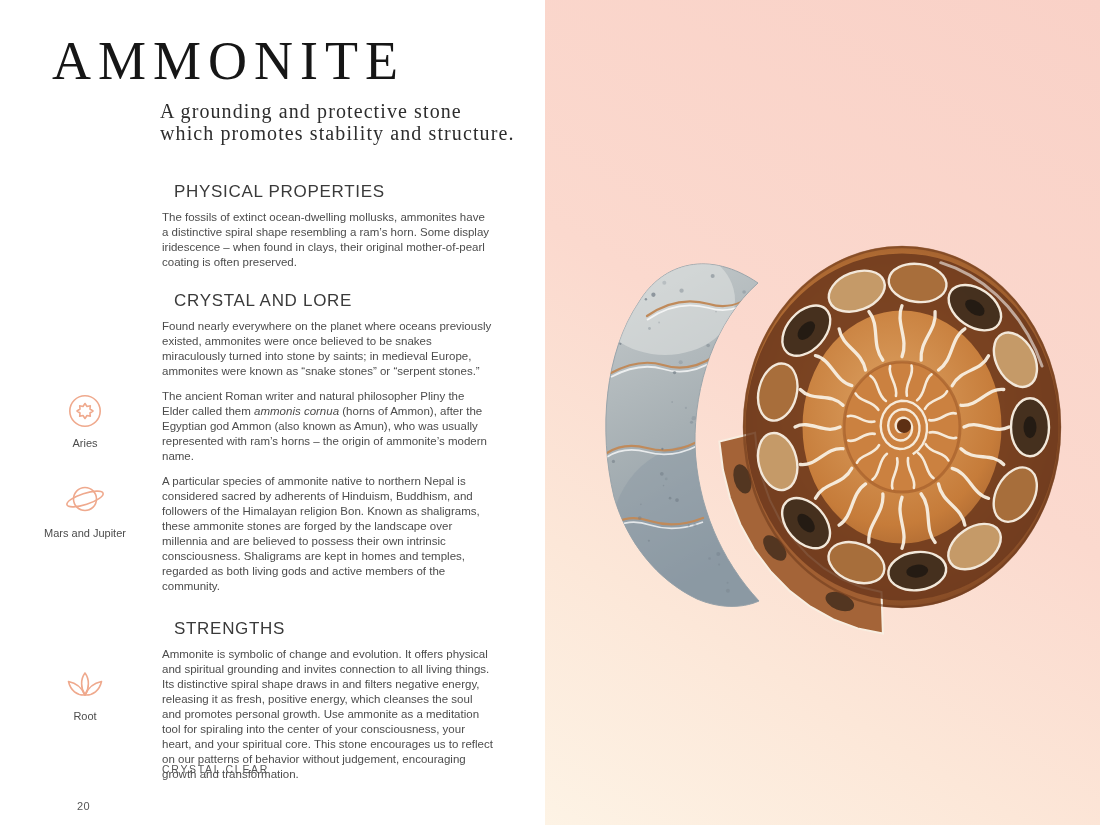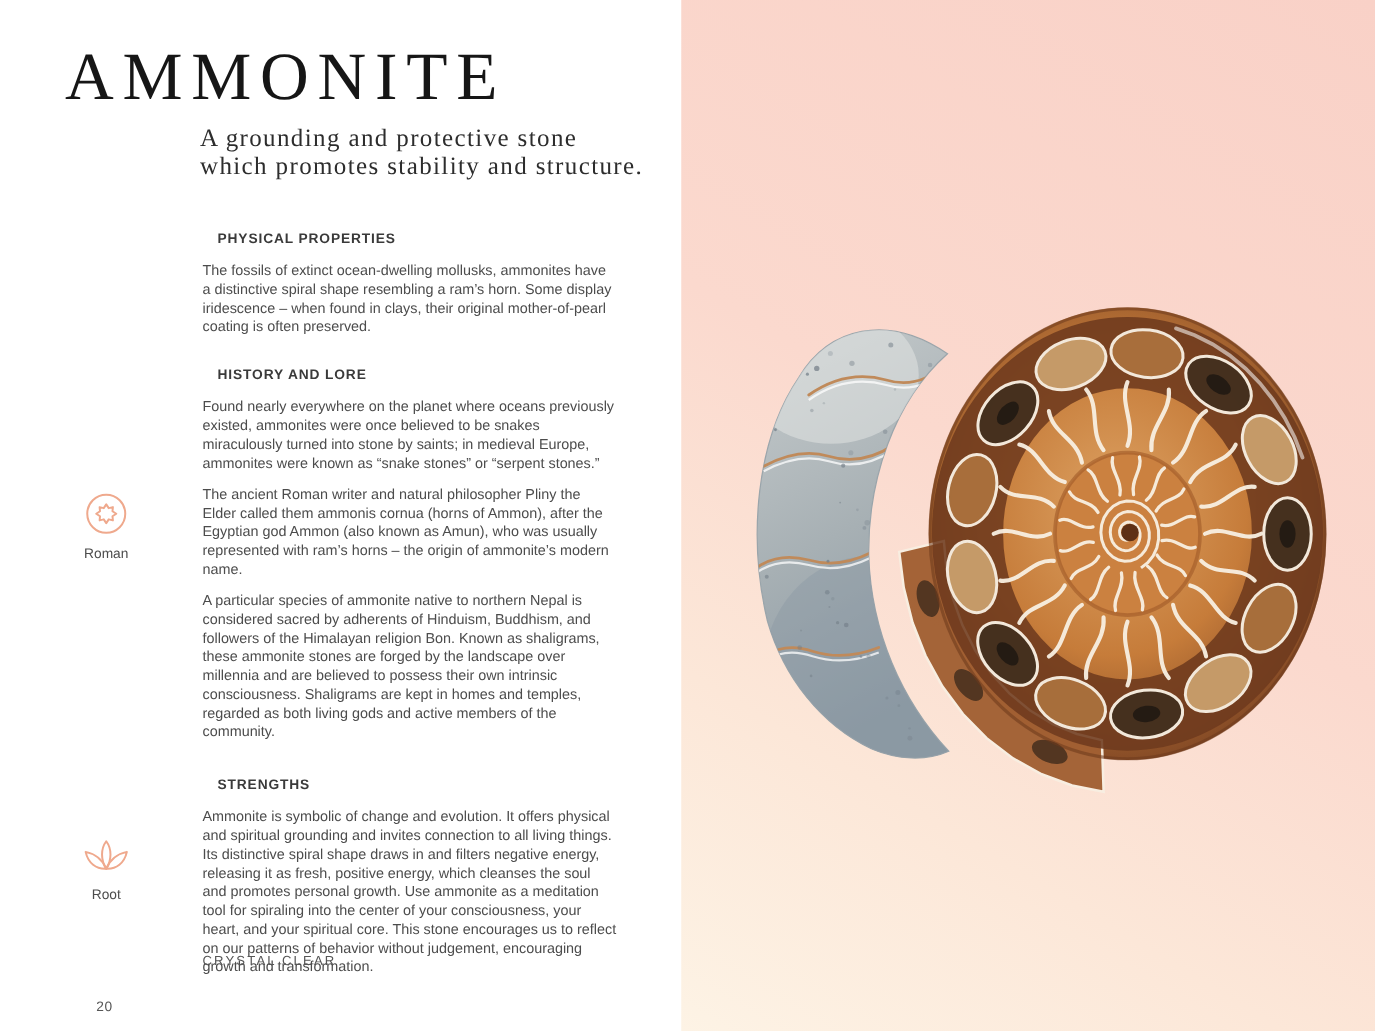--- a/index.html
+++ b/index.html
@@ -20,29 +20,29 @@
   .subtitle{
     position:absolute;left:160px;top:100px;width:360px;
     font-family:"Liberation Serif", serif;font-size:20px;line-height:22px;
     letter-spacing:1.1px;color:#2d2d2d;
   }
   .text-col{
     position:absolute;left:162px;top:0;width:332px;
     font-size:11.5px;line-height:15px;color:#4c4c4c;
   }
   .sec-head{
-    font-size:11px;font-weight:bold;letter-spacing:.7px;color:#3a3a3a;
+    font-size:17px;font-weight:normal;letter-spacing:.7px;color:#3a3a3a;
     margin:0 0 11px 0;
     padding-left:12px;
   }
   #sec-physical{margin-top:184px;}
   #sec-history{margin-top:23px;}
   #sec-strengths{margin-top:27px;}
   .text-col p{margin:0 0 10px 0;}
-  .italic{text-align:center;}
+  .italic{font-style:italic;text-align:center;}
   .astro-item{
     position:absolute;left:35px;width:100px;text-align:center;
     font-size:11px;line-height:14px;color:#4c4c4c;
   }
   .astro-icon{display:block;margin:0 auto 5px auto;}
   .page-num{position:absolute;left:77px;top:800px;font-size:11px;letter-spacing:.5px;color:#565656;}
   .book-title{position:absolute;left:162px;top:763px;font-size:10.5px;letter-spacing:1.7px;color:#565656;}
   #ammonite{position:absolute;left:0;top:0;}
 </style>
 </head>
@@ -54,39 +54,48 @@
 
   <div class="subtitle">
     <span>A grounding and protective stone</span><br>
     <span>which promotes stability and structure.</span>
   </div>
 
   <div class="text-col">
     <h3 class="sec-head" id="sec-physical">PHYSICAL PROPERTIES</h3>
     <p>The fossils of extinct ocean-dwelling mollusks, ammonites have a distinctive spiral shape resembling a ram’s horn. Some display iridescence – when found in clays, their original mother-of-pearl coating is often preserved.</p>
 
-    <h3 class="sec-head" id="sec-history">HISTORY AND LORE</h3>
+    <h3 class="sec-head" id="sec-history">CRYSTAL AND LORE</h3>
     <p>Found nearly everywhere on the planet where oceans previously existed, ammonites were once believed to be snakes miraculously turned into stone by saints; in medieval Europe, ammonites were known as “snake stones” or “serpent stones.”</p>
     <p><span>The ancient Roman writer and natural philosopher Pliny the Elder called them </span><span class="italic">ammonis cornua</span><span> (horns of Ammon), after the Egyptian god Ammon (also known as Amun), who was usually represented with ram’s horns – the origin of ammonite’s modern name.</span></p>
     <p>A particular species of ammonite native to northern Nepal is considered sacred by adherents of Hinduism, Buddhism, and followers of the Himalayan religion Bon. Known as shaligrams, these ammonite stones are forged by the landscape over millennia and are believed to possess their own intrinsic consciousness. Shaligrams are kept in homes and temples, regarded as both living gods and active members of the community.</p>
 
     <h3 class="sec-head" id="sec-strengths">STRENGTHS</h3>
     <p>Ammonite is symbolic of change and evolution. It offers physical and spiritual grounding and invites connection to all living things. Its distinctive spiral shape draws in and filters negative energy, releasing it as fresh, positive energy, which cleanses the soul and promotes personal growth. Use ammonite as a meditation tool for spiraling into the center of your consciousness, your heart, and your spiritual core. This stone encourages us to reflect on our patterns of behavior without judgement, encouraging growth and transformation.</p>
   </div>
 
   <div class="astro-item" style="top:391px">
     <svg class="astro-icon" width="40" height="40" viewBox="0 0 40 40">
       <g fill="none" stroke="#efa98d" stroke-width="1.6" stroke-linejoin="round">
         <circle cx="20" cy="20" r="15.2"></circle>
         <path d="M20 12.5 L22 15.5 L25.3 14.7 L25 18 L28 20 L25 22 L25.3 25.3 L22 24.5 L20 27.5 L18 24.5 L14.7 25.3 L15 22 L12 20 L15 18 L14.7 14.7 L18 15.5 Z"></path>
       </g>
     </svg>
-    <span>Roman</span>
-  </div>
-
+    <span>Aries</span>
+  </div>
+
+  <div class="astro-item" style="top:479px">
+    <svg class="astro-icon" width="44" height="42" viewBox="0 0 44 42">
+      <g fill="none" stroke="#efa98d" stroke-width="1.6" stroke-linecap="round">
+        <circle cx="22" cy="20" r="11.5"></circle>
+        <ellipse cx="22" cy="20" rx="19" ry="5.5" transform="rotate(-18 22 20)"></ellipse>
+      </g>
+    </svg>
+    <span>Mars and Jupiter</span>
+  </div>
 
 
   <div class="astro-item" style="top:668px">
     <svg class="astro-icon" width="44" height="36" viewBox="0 0 44 36">
       <g fill="none" stroke="#efa98d" stroke-width="1.6" stroke-linejoin="round">
         <path d="M22 5 C17.5 11,17.5 20,22 27 C26.5 20,26.5 11,22 5 Z"></path>
         <path d="M22 27 C14 27.5, 7.5 22.5, 5.5 13.5 C13 15, 19 20, 22 27 Z"></path>
         <path d="M22 27 C30 27.5, 36.5 22.5, 38.5 13.5 C31 15, 25 20, 22 27 Z"></path>
       </g>
     </svg>

